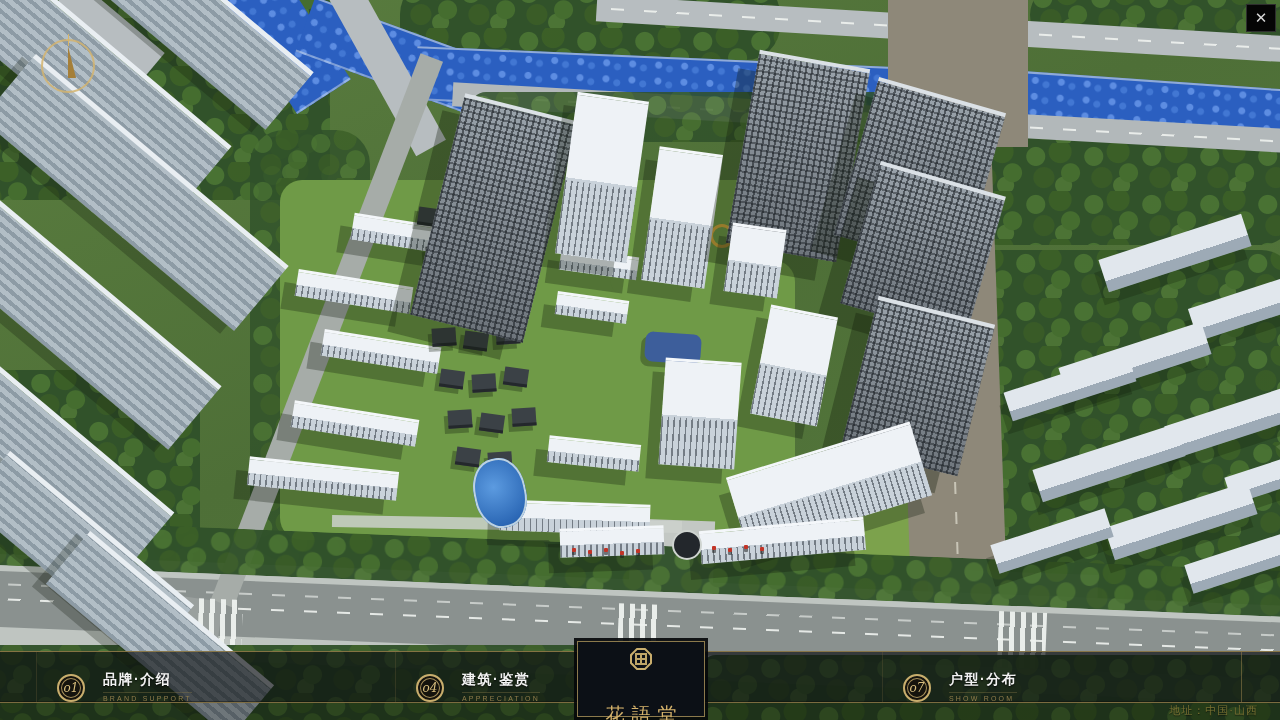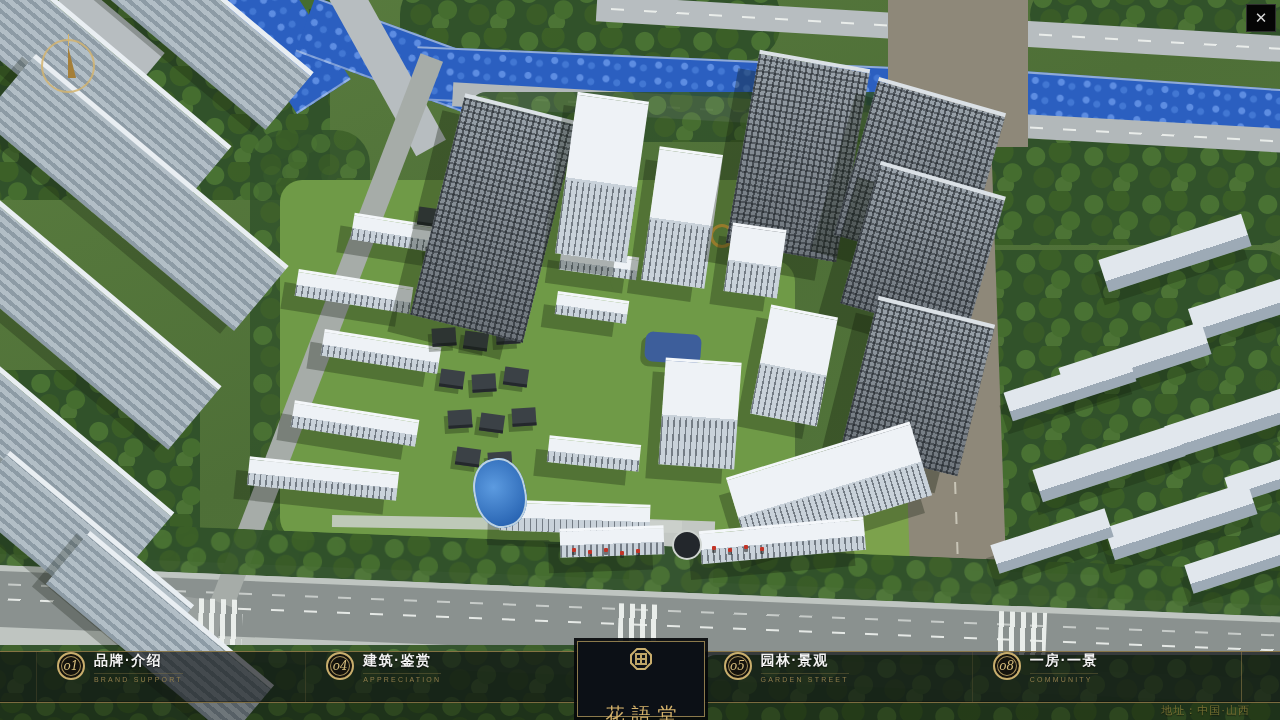--- a/index.html
+++ b/index.html
@@ -49,28 +49,28 @@
   .compass .ring{position:absolute;inset:5px;border:2px solid rgba(212,180,110,.85);border-radius:50%;}
   .compass .stem{position:absolute;left:50%;top:0;width:1px;height:12px;background:#d9b668;}
   .compass .n1{position:absolute;left:50%;top:9px;margin-left:-9px;width:0;height:0;
     border-left:9px solid transparent;border-right:9px solid transparent;border-bottom:36px solid #dcbа70;
     border-bottom-color:#dcb870;}
   .compass .n2{position:absolute;left:50%;top:12px;width:0;height:0;
     border-right:8px solid transparent;border-bottom:32px solid #a57f39;}
   .closebtn{position:absolute;left:1246px;top:4px;width:28px;height:26px;background:#050505;border:1px solid #2e2e2e;
     color:#d9d9d9;font-size:15px;line-height:26px;text-align:center;cursor:pointer;}
   .under{position:absolute;left:0;top:701px;width:1280px;height:19px;background:rgba(0,0,0,.38);}
-  .addr{position:absolute;right:30px;top:703px;font-size:11px;letter-spacing:1px;color:#7a7233;text-shadow:0 1px 1px rgba(0,0,0,.6);}
+  .addr{position:absolute;right:22px;top:703px;font-size:11px;letter-spacing:1px;color:#7a7233;text-shadow:0 1px 1px rgba(0,0,0,.6);}
   
   .navbar{position:absolute;left:0;top:651px;width:1280px;height:50px;display:flex;align-items:stretch;
     background:rgba(10,13,15,.66);border-top:1px solid rgba(150,128,74,.85);border-bottom:1px solid rgba(150,128,74,.8);}
   .lead{width:36px;}
   .tail{width:38px;border-left:1px solid rgba(150,128,74,.55);}
   .gap{width:128px;}
-  .nav-item{flex:1 1 0;display:flex;align-items:flex-start;padding-left:20px;gap:9px;cursor:pointer;
+  .nav-item{flex:1 1 0;display:flex;align-items:flex-end;padding-left:20px;gap:18px;cursor:pointer;
     border-left:1px solid rgba(110,96,58,.30);}
   .badge{width:24px;height:24px;border-radius:50%;border:2px solid #c9ae6d;background:#15130d;flex:0 0 auto;
     box-shadow:inset 0 0 0 2px #15130d, inset 0 0 0 3px rgba(201,174,109,.8);
     display:flex;align-items:center;justify-content:center;}
   .badge span{font-family:"DejaVu Serif",serif;font-style:italic;font-size:12px;color:#d8be7e;}
   .nav-cn{font-size:14px;font-weight:bold;color:#f2f2f2;letter-spacing:1.5px;white-space:nowrap;text-shadow:0 1px 2px rgba(0,0,0,.8);}
   .nav-en{font-size:7px;color:#907d4b;letter-spacing:2.2px;margin-top:3px;white-space:nowrap;border-top:1px solid rgba(144,125,75,.35);padding-top:2px;}
   
   .logo{position:absolute;left:577px;top:641px;width:126px;height:74px;background:#0c1016;
     border:1px solid #8c7a4c;box-shadow:0 0 0 3px rgba(4,7,9,.9);text-align:center;}
@@ -244,34 +244,25 @@
       <div>
           <div class="nav-cn">建筑·鉴赏</div>
            <div class="nav-en">APPRECIATION</div>
         </div>
     </div>
 
     <div class="gap"></div>
 
     <div class="nav-item">
       <div class="badge">
-          <span>o5</span>
+          <span>o7</span>
         </div>
       <div>
-          <div class="nav-cn">园林·景观</div>
-           <div class="nav-en">GARDEN STREET</div>
-        </div>
-    </div>
-    <div class="nav-item">
-      <div class="badge">
-          <span>o8</span>
-        </div>
-      <div>
-          <div class="nav-cn">一房·一景</div>
-           <div class="nav-en">COMMUNITY</div>
+          <div class="nav-cn">户型·分布</div>
+           <div class="nav-en">SHOW ROOM</div>
         </div>
     </div>
 
     <div class="tail"></div>
   </div>
 
   <div class="logo">
     <div class="seal">
         <i></i>
       </div>

